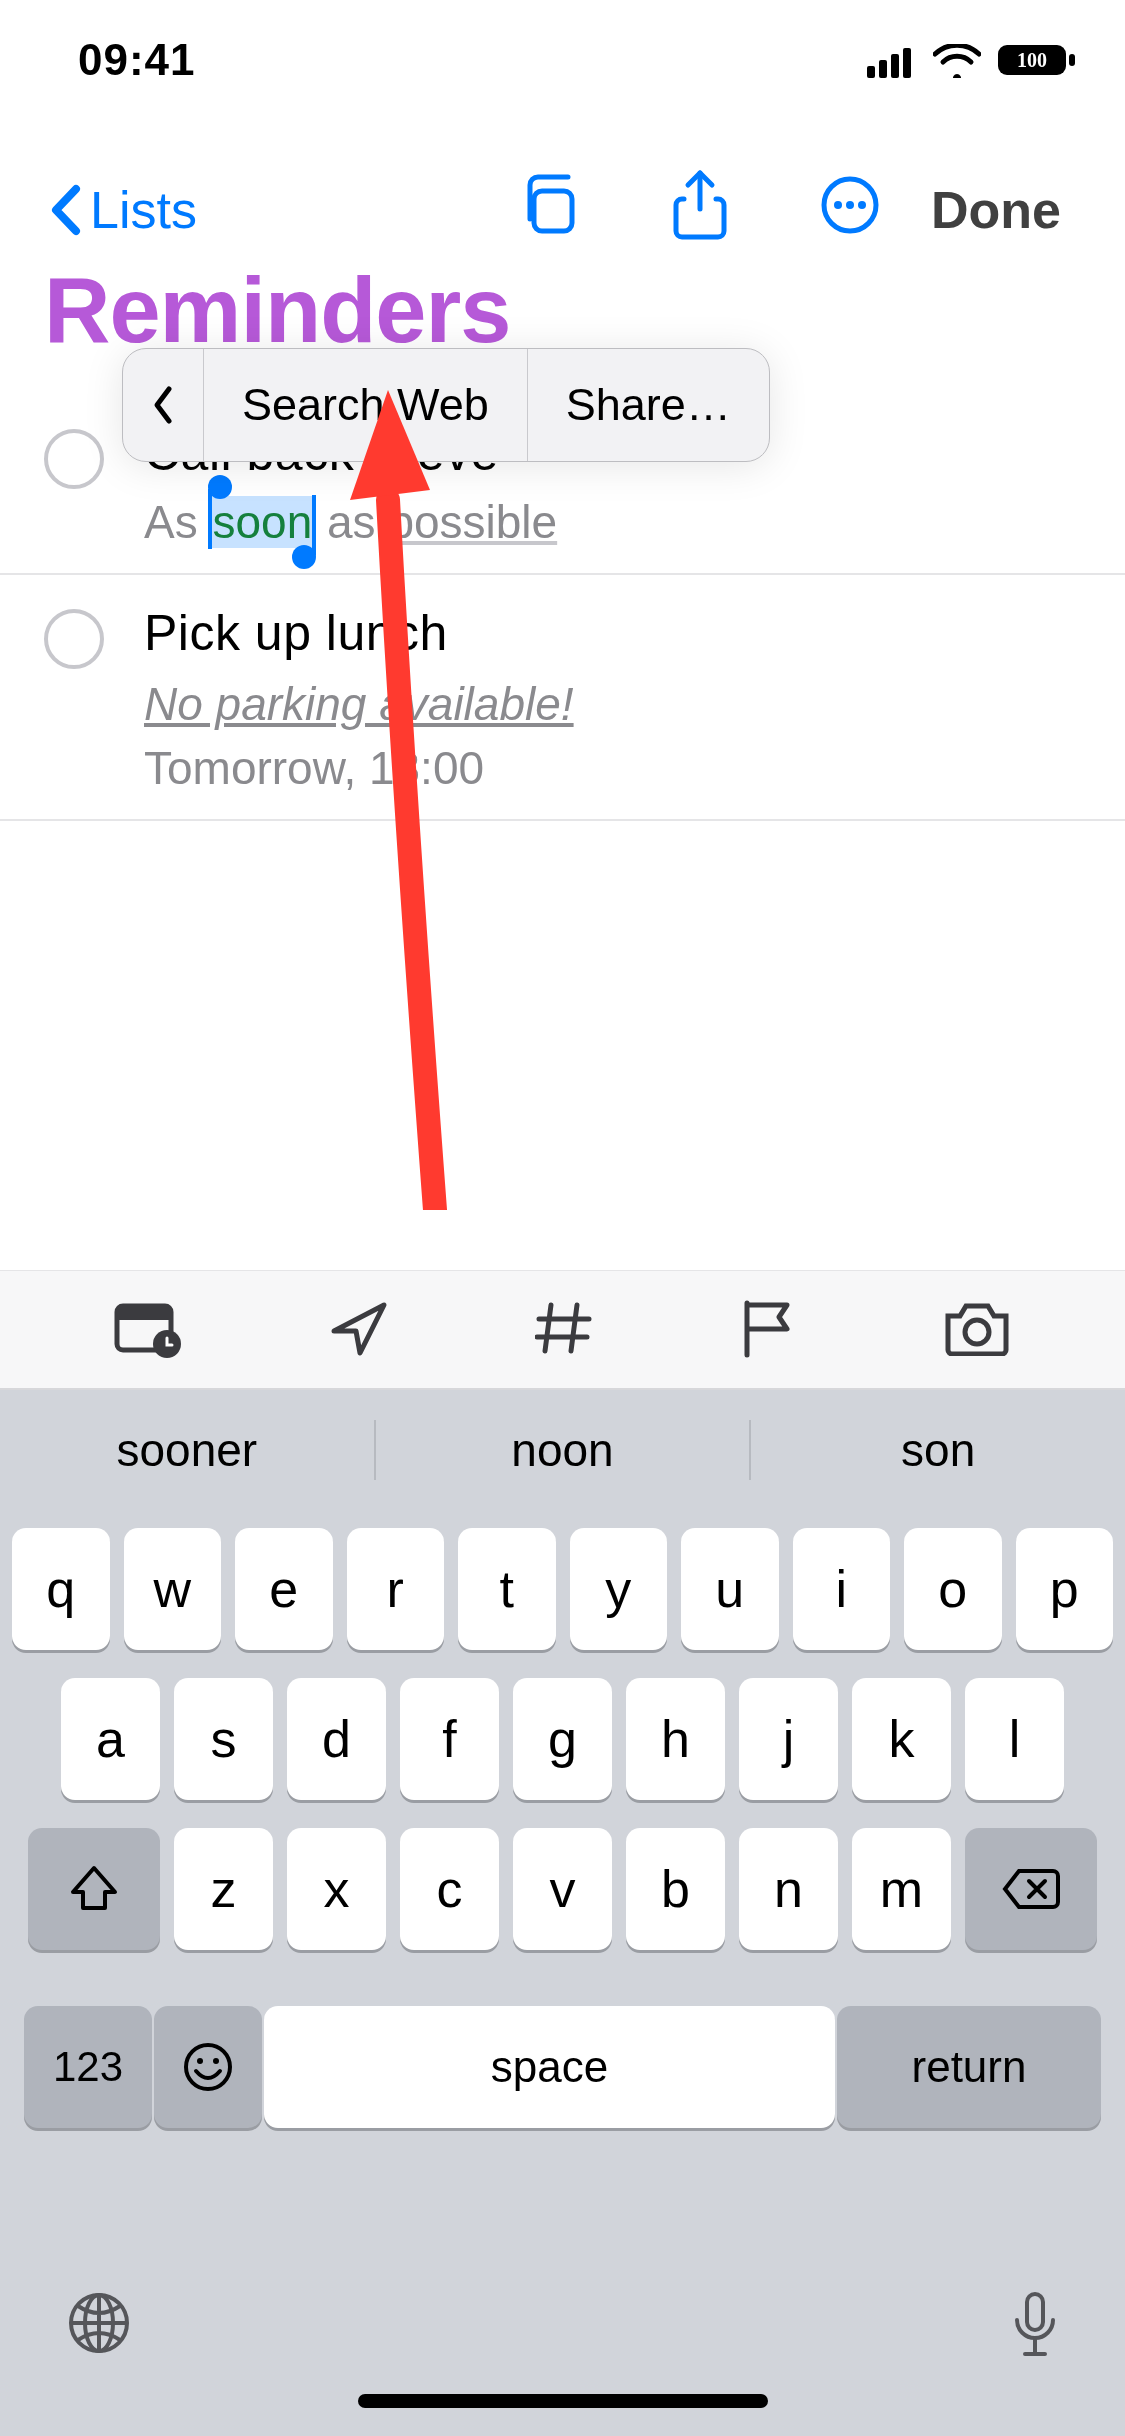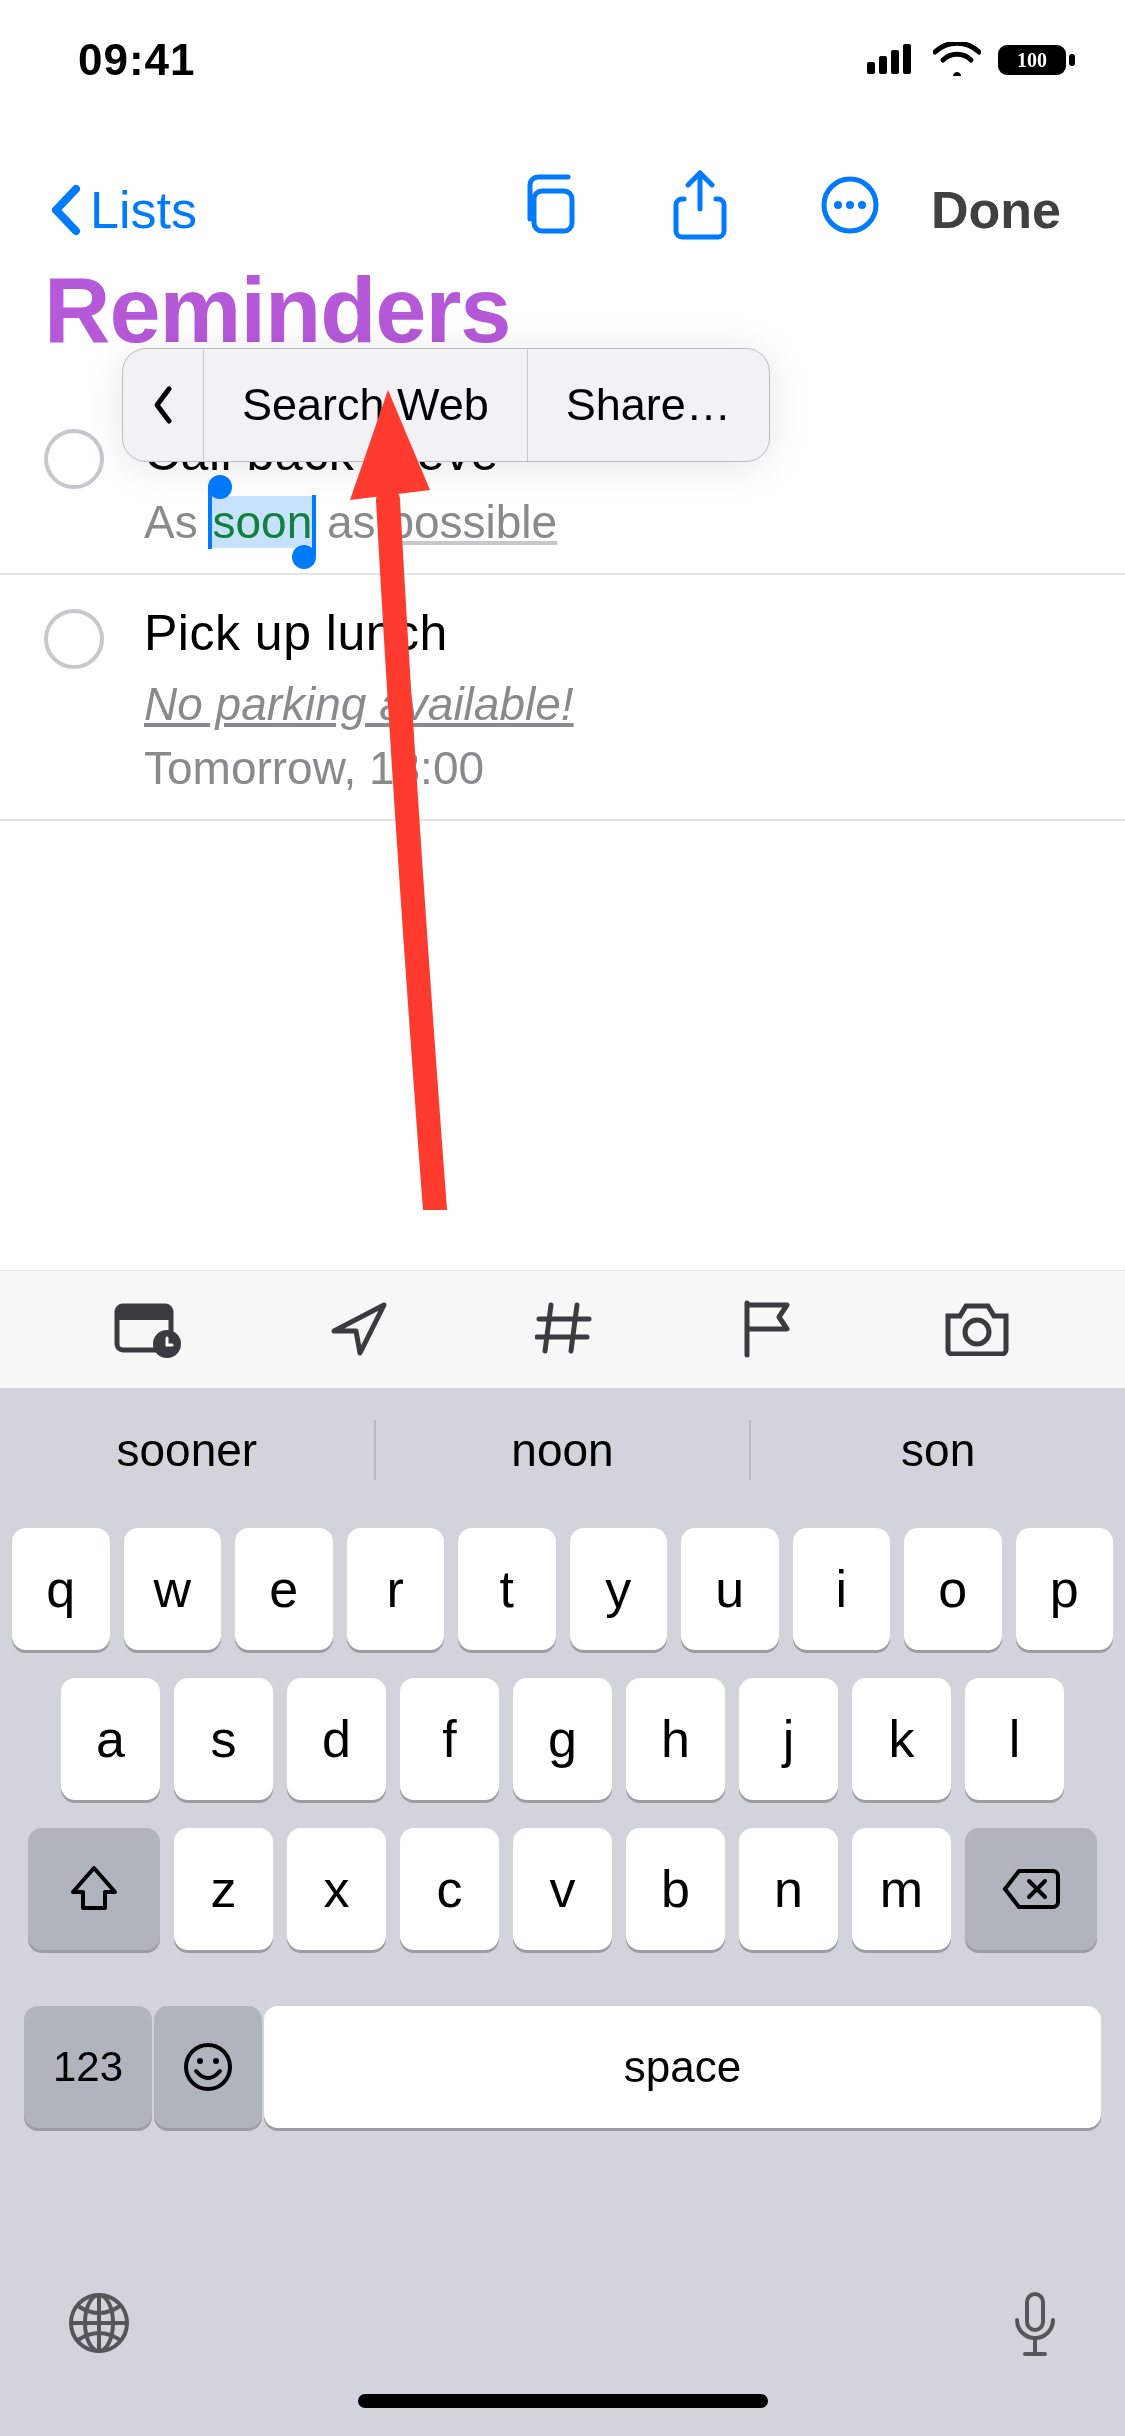--- a/index.html
+++ b/index.html
@@ -9,21 +9,21 @@
     background: #ffffff; color: #000; overflow: hidden; position: relative;
   }
 
   
   .status-bar {
     position: relative; height: 120px;
     display: flex; align-items: center; justify-content: space-between;
     padding: 0 48px 0 78px;
   }
   .status-time { font-size: 44px; font-weight: 700; letter-spacing: 1px; }
-  .status-right { display: flex; align-items: flex-start; gap: 16px; }
+  .status-right { display: flex; align-items: flex-end; gap: 16px; }
   .status-right svg { display: block; }
 
   
   .nav-bar {
     height: 120px; display: flex; align-items: flex-end; padding: 0 48px;
   }
   .nav-back { display: flex; align-items: center; gap: 6px; color: #007aff; font-size: 52px; }
   .nav-back svg { stroke: #007aff; }
   .nav-spacer { flex: 1; }
   .nav-btn {
@@ -348,20 +348,21 @@
       <div class="key num">123</div>
       <div class="key emoji">
         <svg width="52" height="52" viewBox="0 0 52 52" fill="none">
           <circle cx="26" cy="26" r="22" stroke="#000" stroke-width="4"></circle>
           <circle cx="18" cy="20" r="3" fill="#000"></circle>
             <circle cx="34" cy="20" r="3" fill="#000"></circle>
           <path d="M14 30 q12 14 24 0" stroke="#000" stroke-width="4" fill="none" stroke-linecap="round"></path>
         </svg>
       </div>
       <div class="key space">space</div>
+      <div class="key return">return</div>
     </div>
   </div>
 
   <div class="kb-bottom">
     <div>
       <svg width="66" height="66" viewBox="0 0 66 66" fill="none">
         <circle cx="33" cy="33" r="28" stroke="#55565a" stroke-width="4"></circle>
         <path d="M5 33 H61 M33 5 V61 M12 16 q21 14 42 0 M12 50 q21 -14 42 0" stroke="#55565a" stroke-width="4" fill="none"></path>
         <ellipse cx="33" cy="33" rx="14" ry="28" stroke="#55565a" stroke-width="4" fill="none"></ellipse>
       </svg>

